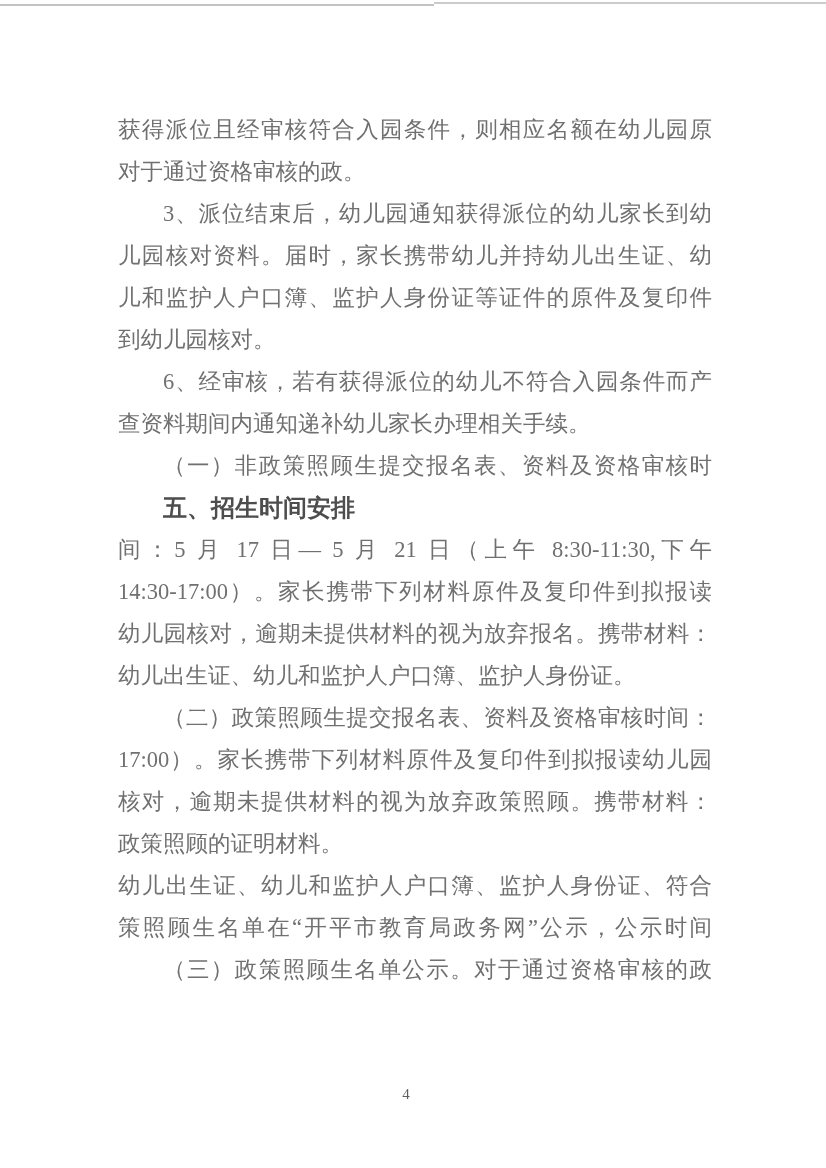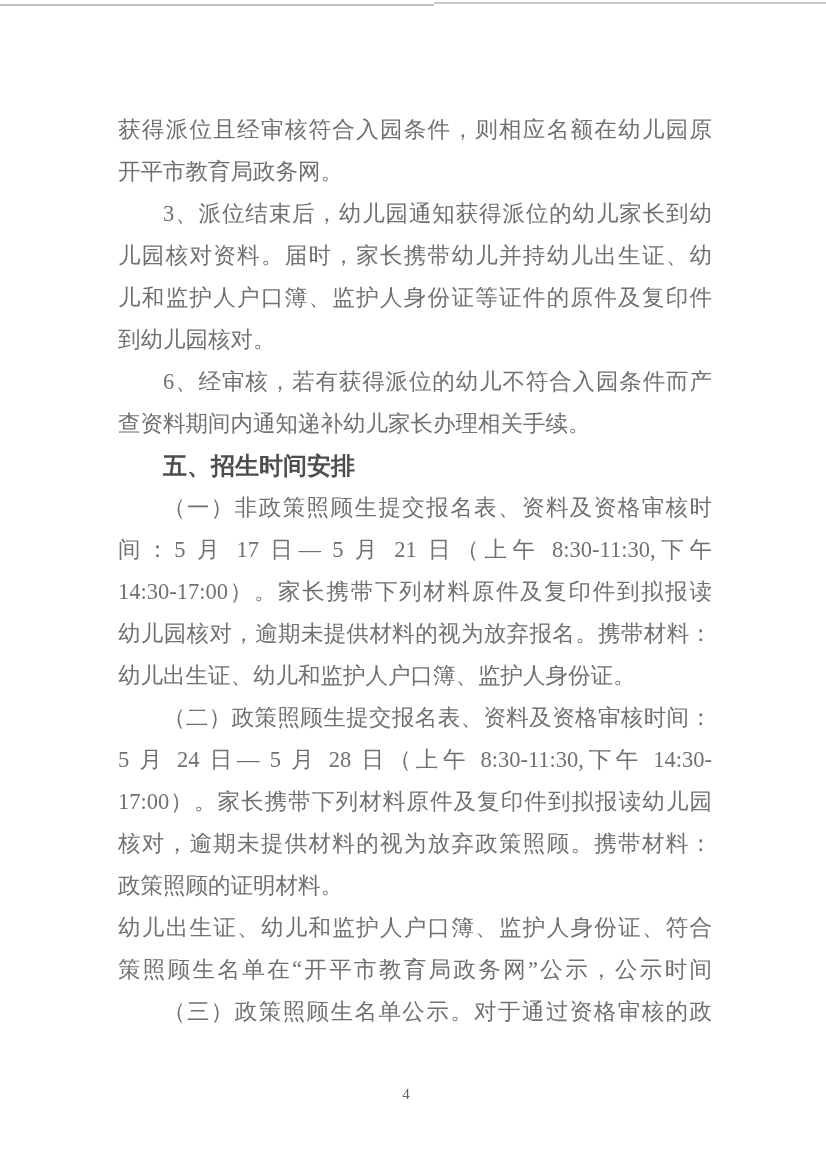--- a/index.html
+++ b/index.html
@@ -64,35 +64,34 @@
 </style>
 </head>
 <body>
 
 <div class="page">
   <div class="scan-seg left"></div>
   <div class="scan-seg right"></div>
 
   <div class="text-block">
       <div class="line stretch">获得派位且经审核符合入园条件，则相应名额在幼儿园原</div>
-      <div class="line">开平市教育局政务网。</div>
+      <div class="line">对于通过资格审核的政。</div>
       <div class="line indent stretch">3、派位结束后，幼儿园通知获得派位的幼儿家长到幼</div>
       <div class="line stretch">儿园核对资料。届时，家长携带幼儿并持幼儿出生证、幼</div>
       <div class="line stretch">儿和监护人户口簿、监护人身份证等证件的原件及复印件</div>
       <div class="line">到幼儿园核对。</div>
       <div class="line indent stretch">6、经审核，若有获得派位的幼儿不符合入园条件而产</div>
       <div class="line">查资料期间内通知递补幼儿家长办理相关手续。</div>
+      <div class="line indent stretch">（一）非政策照顾生提交报名表、资料及资格审核时</div>
       <div class="line indent heading">五、招生时间安排</div>
-      <div class="line indent stretch">（一）非政策照顾生提交报名表、资料及资格审核时</div>
       <div class="line stretch">间：5 月 17 日— 5 月 21 日（上午 8:30-11:30,下午</div>
       <div class="line stretch">14:30-17:00）。家长携带下列材料原件及复印件到拟报读</div>
       <div class="line stretch">幼儿园核对，逾期未提供材料的视为放弃报名。携带材料：</div>
       <div class="line">幼儿出生证、幼儿和监护人户口簿、监护人身份证。</div>
       <div class="line indent stretch">（二）政策照顾生提交报名表、资料及资格审核时间：</div>
-      <div class="line stretch">5 月 24 日— 5 月 28 日（上午 8:30-11:30,下午 14:30-</div>
       <div class="line stretch">17:00）。家长携带下列材料原件及复印件到拟报读幼儿园</div>
       <div class="line stretch">核对，逾期未提供材料的视为放弃政策照顾。携带材料：</div>
       <div class="line">政策照顾的证明材料。</div>
       <div class="line stretch">幼儿出生证、幼儿和监护人户口簿、监护人身份证、符合</div>
       <div class="line stretch">策照顾生名单在“开平市教育局政务网”公示，公示时间</div>
       <div class="line indent stretch">（三）政策照顾生名单公示。对于通过资格审核的政</div>
     </div>
 
   <div class="page-number">4</div>
 </div>

